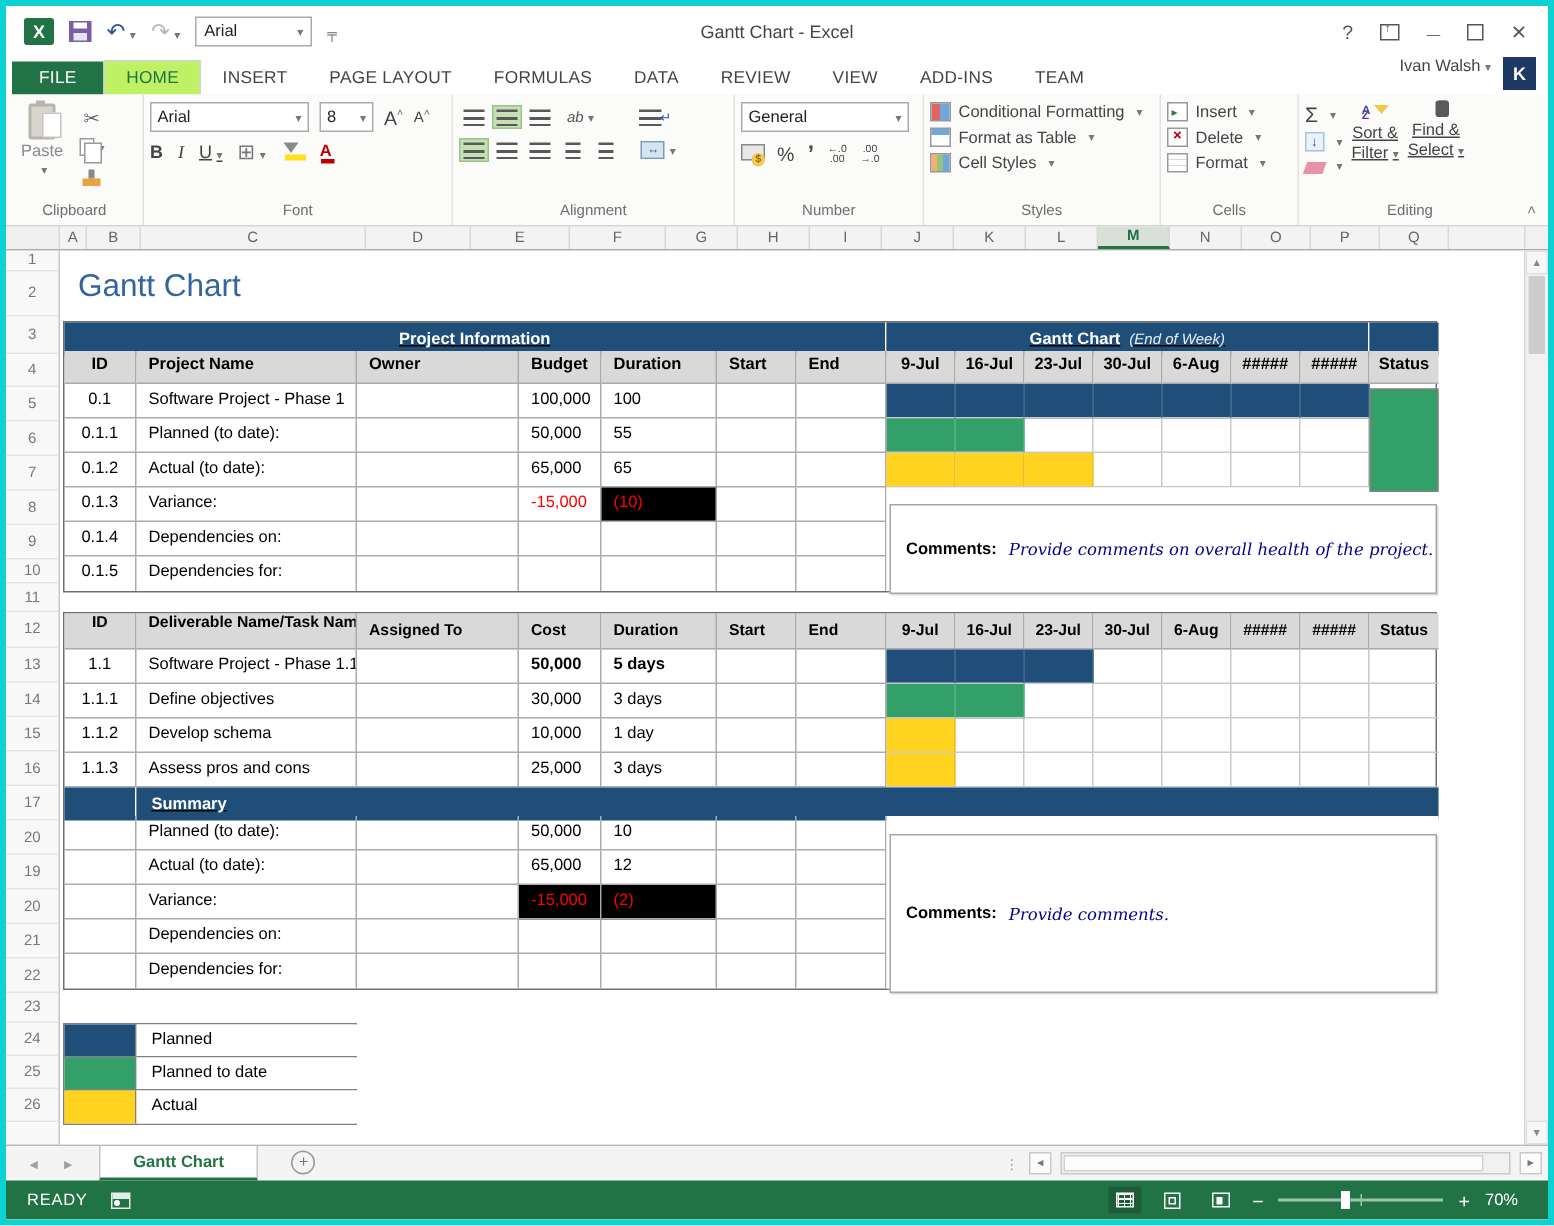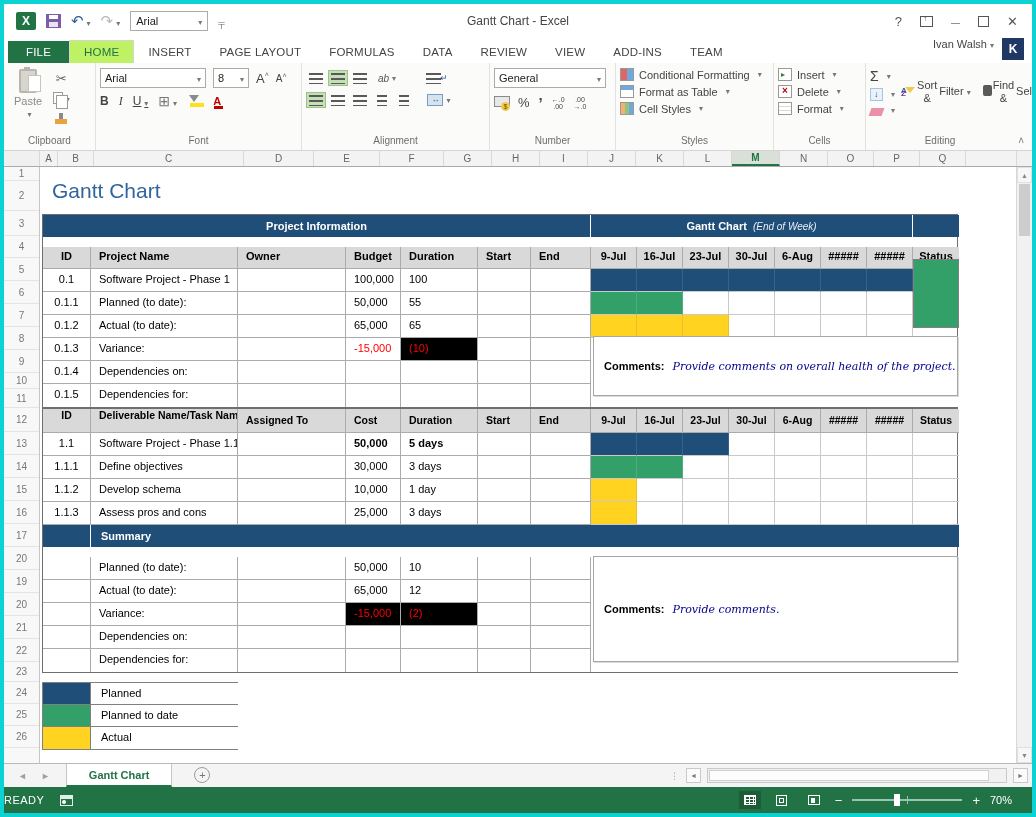--- a/index.html
+++ b/index.html
@@ -103,21 +103,21 @@
   .ico-ins::after { content:"▸"; color:#2E7D32; position:absolute; font-size:8px; left:2px; top:1px; }
   .ico-del { width:14px; height:13px; border:1px solid #999; background:#fff; position:relative; }
   .ico-del::after { content:"×"; color:#C00000; position:absolute; font-size:10px; left:3px; top:-1px; font-weight:bold; }
   .ico-fmt { width:14px; height:13px; border:1px solid #999; background:repeating-linear-gradient(#fff 0 3px,#D9D9D9 3px 4px); }
 
   .edit-body { display:flex; gap:6px; }
   .gly-sum::before { content:"Σ"; font-size:14px; color:#444; }
   .ico-filldown { width:13px; height:13px; border:1px solid #A6C3E0; background:#EAF1F8; position:relative; }
   .ico-filldown::after { content:"↓"; position:absolute; color:#2B579A; font-size:9px; left:3px; top:0; }
   .ico-eraser { width:13px; height:8px; background:#E991A8; transform:skewX(-20deg); margin-top:3px; }
-  .btn-tall { display:flex; align-items:center; font-size:11px; color:#444; line-height:13px; padding-top:1px; text-align:center; }
+  .btn-tall { display:flex; flex-direction:column; align-items:center; font-size:11px; color:#444; line-height:13px; padding-top:1px; text-align:center;text-decoration:underline; }
   .ico-sort { position:relative; width:18px; height:16px; font-size:8px; font-weight:bold; }
   .ico-sort::before { content:"A"; position:absolute; left:0; top:0; color:#2B579A; }
   .ico-sort::after { content:"Z"; position:absolute; left:0; bottom:0; color:#7030A0; }
   .funnel { position:absolute; right:0; top:3px; border-left:5px solid transparent; border-right:5px solid transparent; border-top:6px solid #F2C94C; }
   .ico-binoc { width:18px; height:12px; position:relative; margin-bottom:2px; }
   .ico-binoc::before,.ico-binoc::after { content:""; position:absolute; width:8px; height:11px; background:#5A5A5A; border-radius:2px; top:0; }
   .ico-binoc::after { right:0; }
   .ribbon-collapse { position:absolute; right:8px; bottom:4px; color:#777; font-size:10px; }
   .ribbon-collapse::before { content:"˄"; }
 
@@ -139,21 +139,21 @@
   .vs-spacer { flex:1; }
 
   .page-title { position:absolute; left:12px; top:12px; font-size:21px; color:#31659C; }
 
   .xtable { position:absolute; left:2px; width:916px; border:1px solid #6E6E6E; background:#fff; }
   .r { display:grid; grid-template-columns:48px 147px 108px 55px 77px 53px 60px repeat(7,46px) 46px; }
   .c { border-right:1px solid #ABABAB; border-bottom:1px solid #ABABAB; font-size:11px; color:#000; padding:4px 3px 0 8px; white-space:nowrap; overflow:hidden; height:23px; }
   .hdr .c { background:#D9D9D9; font-weight:bold; height:22px; padding-top:3px; }
   .hdr2 .c { background:#D9D9D9; font-weight:bold; height:24px; font-size:10.5px; line-height:11px; padding-top:1px; }
   .c.ctr { text-align:center; padding-left:3px; }
-  .navyrow { height:32px; }
+  .navyrow { height:19px;text-decoration:underline; }
   .navy { background:#1F4E79; color:#fff; font-weight:bold; font-size:11px; border-right:1px solid #fff; display:flex; align-items:center; justify-content:center; height:22px; }
   .navy .sub { font-weight:normal; font-style:italic; font-size:10px; margin-left:6px; color:#E8EEF6; }
   .navy.left-label { justify-content:flex-start; padding-left:10px; }
   .gwrap { grid-column:8 / 15; display:grid; grid-template-columns:repeat(7,46px); }
   .gcell { border-right:1px solid #C9C9C9; border-bottom:1px solid #C9C9C9; height:23px; }
   .gcell.planned { background:#1F4E79; border-right-color:#35618C; }
   .gcell.todate { background:#33A06A; border-right-color:#4BB07D; }
   .gcell.actual { background:#FFD320; border-right-color:#E8C02A; }
   .statuscell { border-bottom:1px solid #C9C9C9; height:23px; }
   .blank8 { grid-column:8 / 16; height:23px; background:#fff; }
@@ -179,21 +179,21 @@
   .sheet-tab { background:#fff; border-left:1px solid #C6C6C6; border-right:1px solid #C6C6C6; padding:0 22px; display:flex; align-items:center; color:#217346; font-weight:bold; border-bottom:2px solid #217346; }
   .newsheet { width:16px; height:16px; border:1px solid #9A9A9A; border-radius:50%; color:#767676; display:flex; align-items:center; justify-content:center; font-size:11px; margin:3px 0 0 22px; }
   .hscroll-zone { margin-left:auto; display:flex; align-items:center; gap:6px; padding-right:4px; }
   .dots { color:#9A9A9A; font-size:9px; letter-spacing:1px; }
   .hs-btn { width:15px; height:15px; border:1px solid #C9C9C9; background:#FBFBFB; color:#777; font-size:7px; display:flex; align-items:center; justify-content:center; }
   .hs-track { width:300px; height:15px; border:1px solid #C9C9C9; background:#F1F1F1; position:relative; }
   .hs-thumb { position:absolute; left:1px; top:1px; bottom:1px; width:280px; background:#FDFDFD; border:1px solid #CFCFCF; }
 
   
   .statusbar { height:26px; background:#217346; color:#fff; display:flex; align-items:center; flex:0 0 26px; font-size:11px; }
-  .sb-mode { letter-spacing:.5px; }
+  .sb-mode { padding-left:14px; letter-spacing:.5px; }
   .macro-ico { width:13px; height:11px; border:1px solid #E4EEE8; margin-left:16px; position:relative; background:linear-gradient(#E4EEE8 3px,transparent 3px); }
   .macro-ico::after { content:""; position:absolute; left:1px; bottom:1px; width:4px; height:4px; background:#fff; border-radius:50%; }
   .sb-right { margin-left:auto; display:flex; align-items:center; gap:10px; padding-right:12px; }
   .view-ico { width:22px; height:18px; display:flex; align-items:center; justify-content:center; }
   .view-ico.active { background:#1E5C38; }
   .vi-grid { width:12px; height:10px; background:repeating-linear-gradient(#fff 0 1px,transparent 1px 3px),repeating-linear-gradient(90deg,#fff 0 1px,transparent 1px 4px); border:1px solid #fff; }
   .vi-page { width:11px; height:11px; border:1px solid #fff; position:relative; }
   .vi-page::after { content:""; position:absolute; inset:2px; border:1px solid #fff; }
   .vi-break { width:12px; height:10px; border:1px solid #fff; position:relative; }
   .vi-break::after { content:""; position:absolute; left:2px; top:2px; width:4px; height:5px; background:#fff; }

